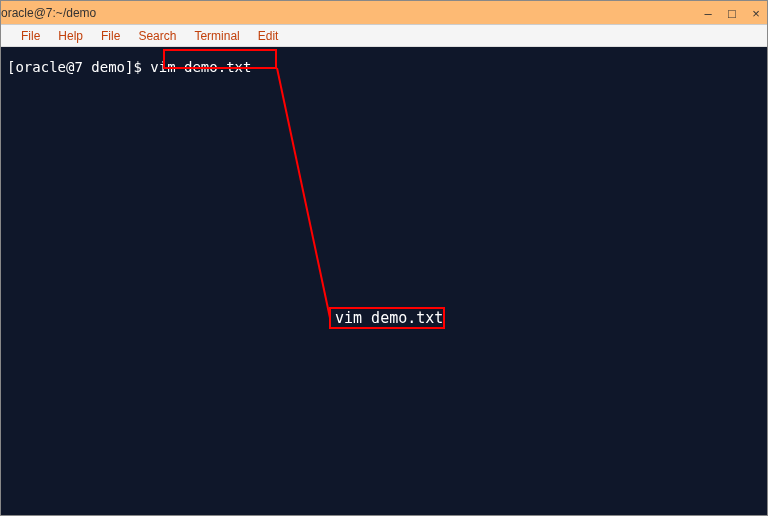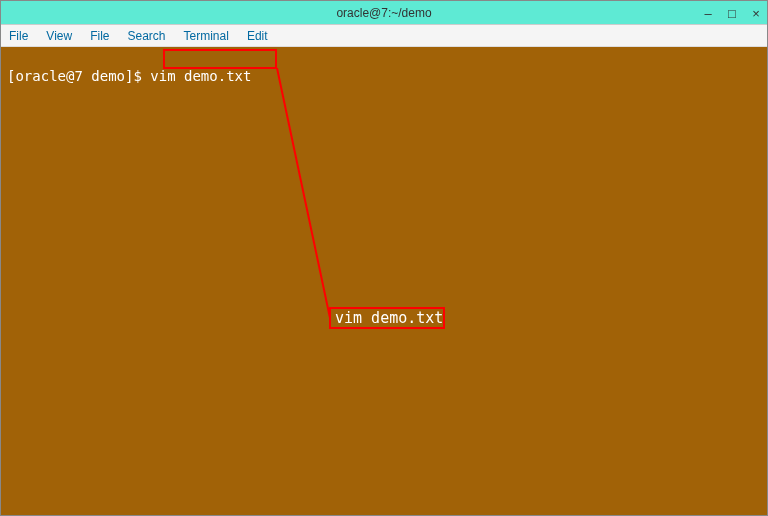--- a/index.html
+++ b/index.html
@@ -19,24 +19,23 @@
       width: 768px;
       height: 516px;
       background: #ffffff;
       border: 1px solid #888;
       display: flex;
       flex-direction: column;
       position: relative;
     }
     .titlebar {
       height: 24px;
-      background: #5eead4;
+      background: #fdba74;
       display: flex;
       align-items: center;
-      justify-content: center;
       position: relative;
       border-bottom: 1px solid #ccc;
       font-size: 12px;
       color: #333;
     }
     .titlebar-title {
       font-weight: normal;
     }
     .window-controls {
       position: absolute;
@@ -57,38 +56,38 @@
       color: #333;
       cursor: pointer;
       font-family: sans-serif;
       line-height: 1;
     }
     .menubar {
       height: 22px;
       background: #f5f5f5;
       display: flex;
       align-items: center;
-      padding: 0 0;
+      padding: 0 12px;
       gap: 2px;
       border-bottom: 1px solid #ddd;
       font-size: 12px;
-      color: #0369a1;
+      color: #c2410c;
     }
     .menu-item {
       padding: 2px 8px;
       cursor: pointer;
     }
     .terminal-area {
       flex: 1;
-      background: #a16207;
+      background: #0f172a;
       position: relative;
       font-family: "DejaVu Sans Mono", "Courier New", monospace;
       font-size: 14px;
       color: #ffffff;
-      padding: 20px 6px;
+      padding: 11px 6px;
       overflow: hidden;
     }
     .terminal-line {
       white-space: pre;
       line-height: 18px;
     }
     .highlight-box-top {
       position: absolute;
       border: 2px solid #ff0000;
       background: transparent;
@@ -130,21 +129,21 @@
   <div class="titlebar">
     <span class="titlebar-title">oracle@7:~/demo</span>
     <div class="window-controls">
       <span class="win-btn">–</span>
       <span class="win-btn">□</span>
       <span class="win-btn">×</span>
     </div>
   </div>
   <div class="menubar">
     <span class="menu-item">File</span>
-    <span class="menu-item">View</span>
+    <span class="menu-item">Help</span>
     <span class="menu-item">File</span>
     <span class="menu-item">Search</span>
     <span class="menu-item">Terminal</span>
     <span class="menu-item">Edit</span>
   </div>
   <div class="terminal-area">
     <div class="terminal-line"><span>[oracle@7 demo]$ </span><span>vim demo.txt</span></div>
 
     <div class="highlight-box-top"></div>
 

